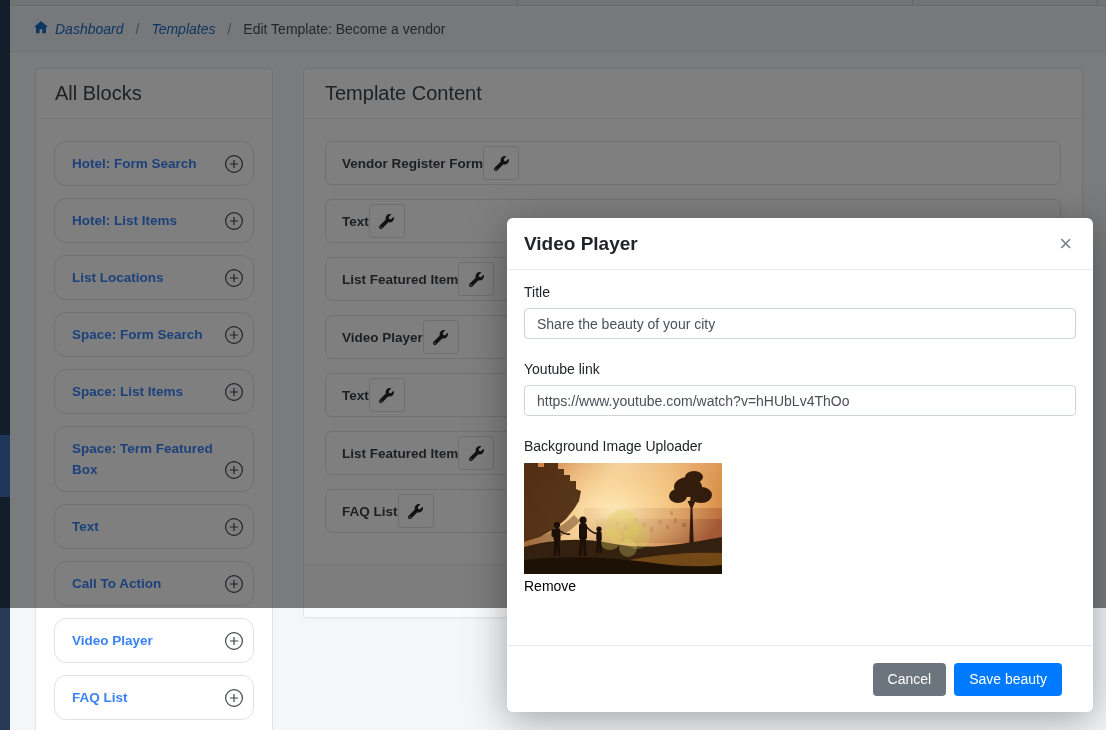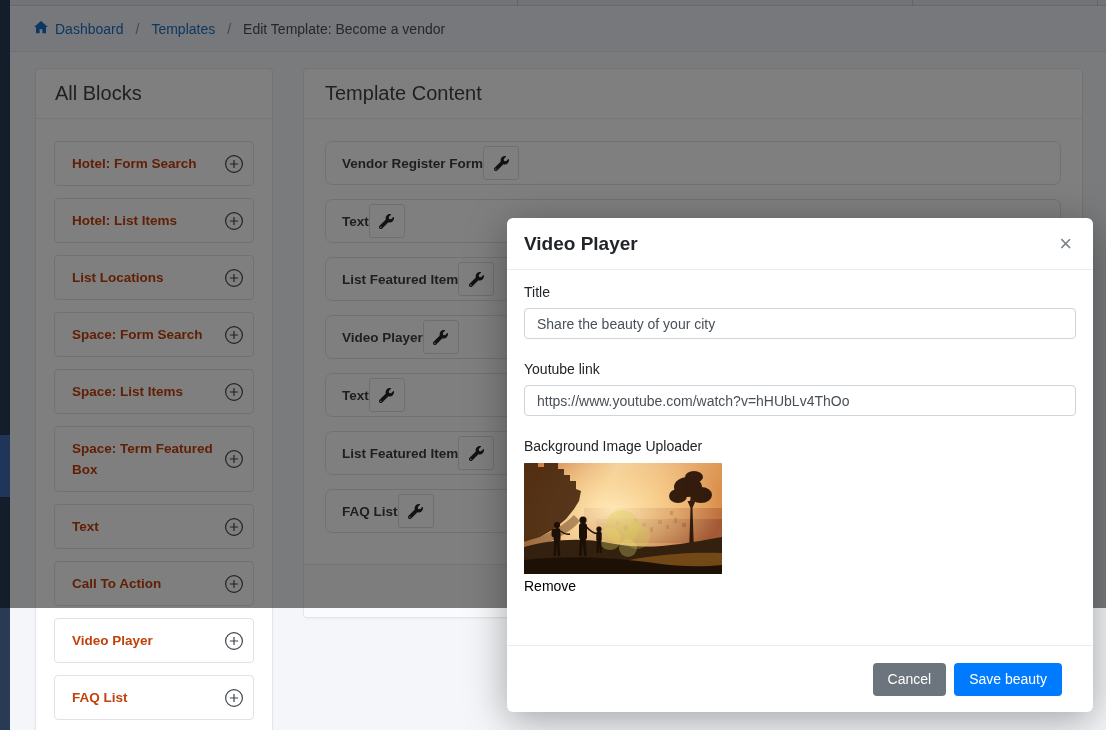--- a/index.html
+++ b/index.html
@@ -12,36 +12,36 @@
   .sidebar-active { position:absolute; left:0; top:435px; width:10px; height:62px; background:#3e6cb5; }
 
   
   .topbar { position:absolute; left:10px; top:0; width:1096px; height:6px; background:#e4e6e9; border-bottom:1px solid #cfd2d7; z-index:1; }
   .tb-div { position:absolute; top:0; width:1px; height:6px; background:#c6c9ce; }
 
   
   .breadcrumb-bar { position:absolute; left:10px; top:7px; width:1096px; height:45px; background:#ecf0f6;
     border-bottom:1px solid #dde2ea; display:flex; align-items:center; padding-left:24px; gap:9px;
     font-size:14px; color:#5a6268; z-index:1; }
-  .crumb-link { color:#1b6ec2; text-decoration:none; cursor:pointer; display:inline-flex; align-items:center; gap:7px; }
+  .crumb-link { color:#1b6ec2; text-decoration:none; cursor:pointer; display:inline-flex; align-items:center; gap:7px;font-style:italic; }
   .crumb-sep { color:#8a9097; padding:0 3px; }
   .crumb-current { color:#495057; }
 
   
   .card { position:absolute; background:#fff; border:1px solid #e2e6ea; border-radius:4px;
     box-shadow:0 1px 2px rgba(0,0,0,0.04); z-index:1; }
   .card-header { height:50px; display:flex; align-items:center; padding:0 19px; font-size:20px;
     color:#3d4349; border-bottom:1px solid #ebedf0; }
   #all-blocks { left:35px; top:68px; width:238px; height:700px; }
   #template-content { left:303px; top:68px; width:780px; height:550px; }
   #template-content .card-header { padding:0 21px; }
 
   .block-list { display:flex; flex-direction:column; gap:12px; padding:22px 18px; }
-  .block-item { border:1px solid #e2e2e2; border-radius:4px; min-height:44px; display:flex; align-items:center;
-    padding:11px 9px 11px 17px; font-size:13.5px; font-weight:bold; color:#c2410c; background:#fff; cursor:pointer; }
+  .block-item { border:1px solid #e2e2e2; border-radius:12px; min-height:44px; display:flex; align-items:flex-end;
+    padding:11px 9px 11px 17px; font-size:13.5px; font-weight:bold; color:#3b82f6; background:#fff; cursor:pointer; }
   .block-item-label { flex:1; line-height:21px; padding-right:6px; }
   .plus-icon { flex:0 0 auto; display:flex; cursor:pointer; }
 
   .content-list { display:flex; flex-direction:column; gap:14px; padding:22px 21px; }
   .content-item { border:1px solid #e2e2e2; border-radius:7px; min-height:44px; display:flex; align-items:center;
     padding:4px 7px 4px 16px; font-size:13.5px; font-weight:bold; color:#3b3f44;
     background:#fff; cursor:pointer; }
   .wrench-btn { width:36px; height:34px; border:1px solid #dcdfe3; border-radius:3px; background:#fff;
     display:flex; align-items:center; justify-content:center; cursor:pointer; }
   .tc-footer { position:absolute; left:0; right:0; bottom:0; height:53px; background:#fafbfc;

